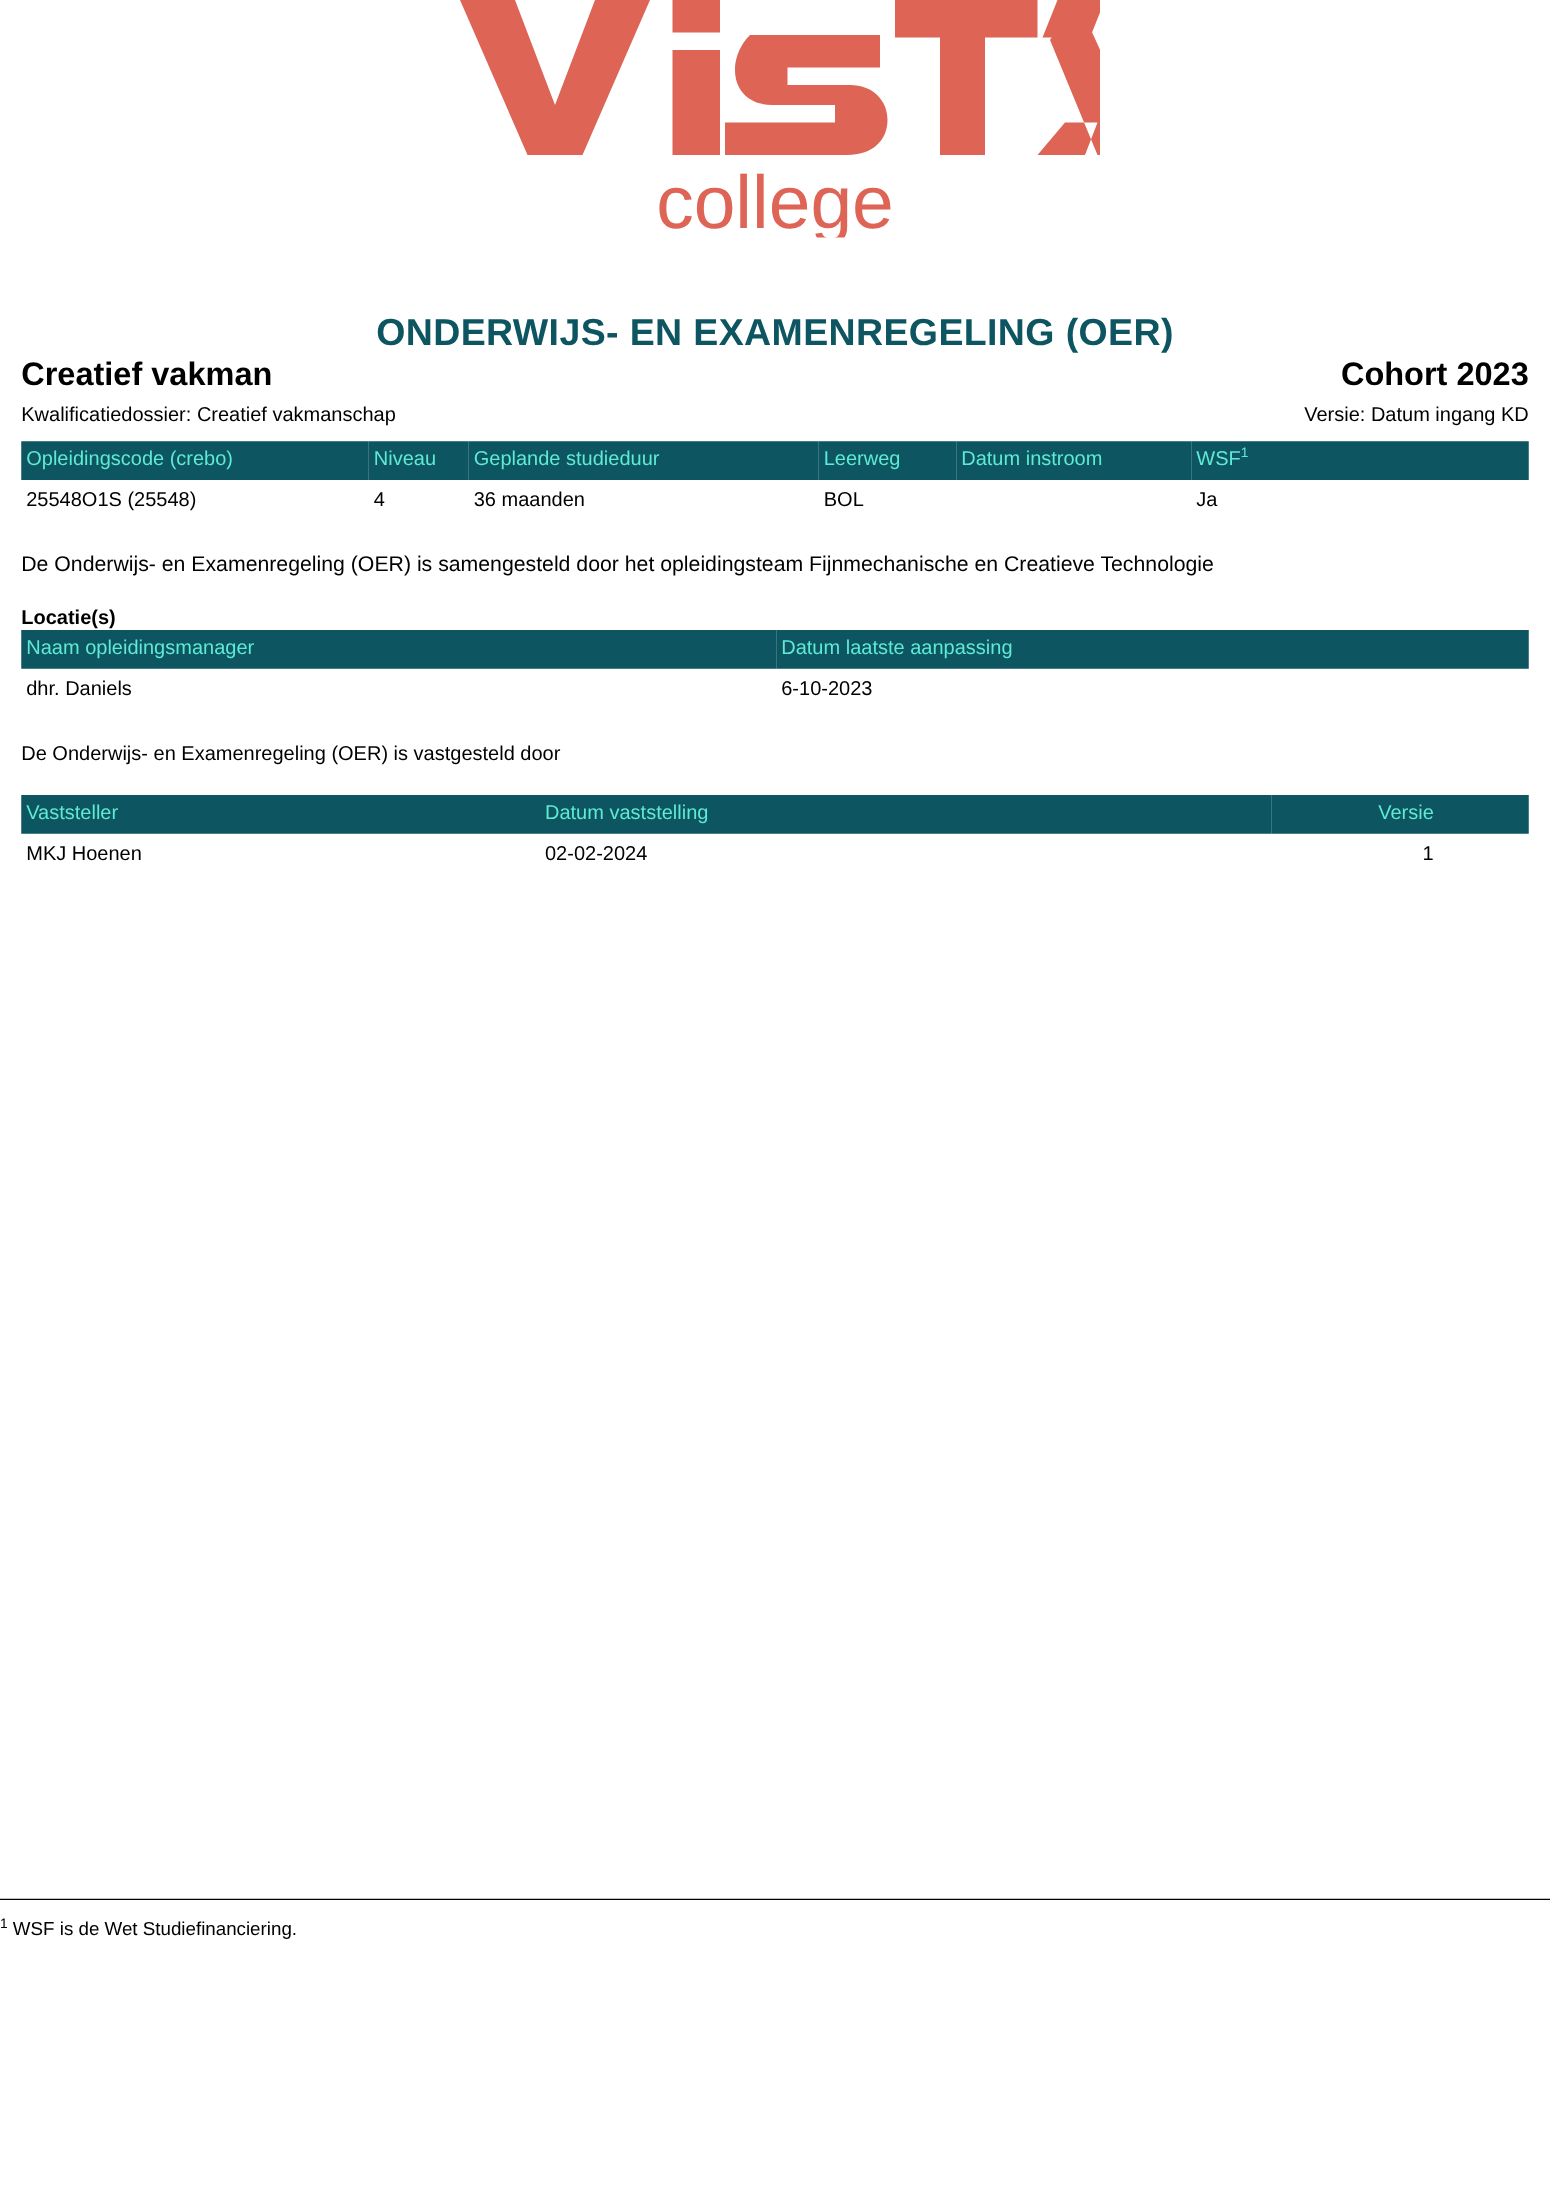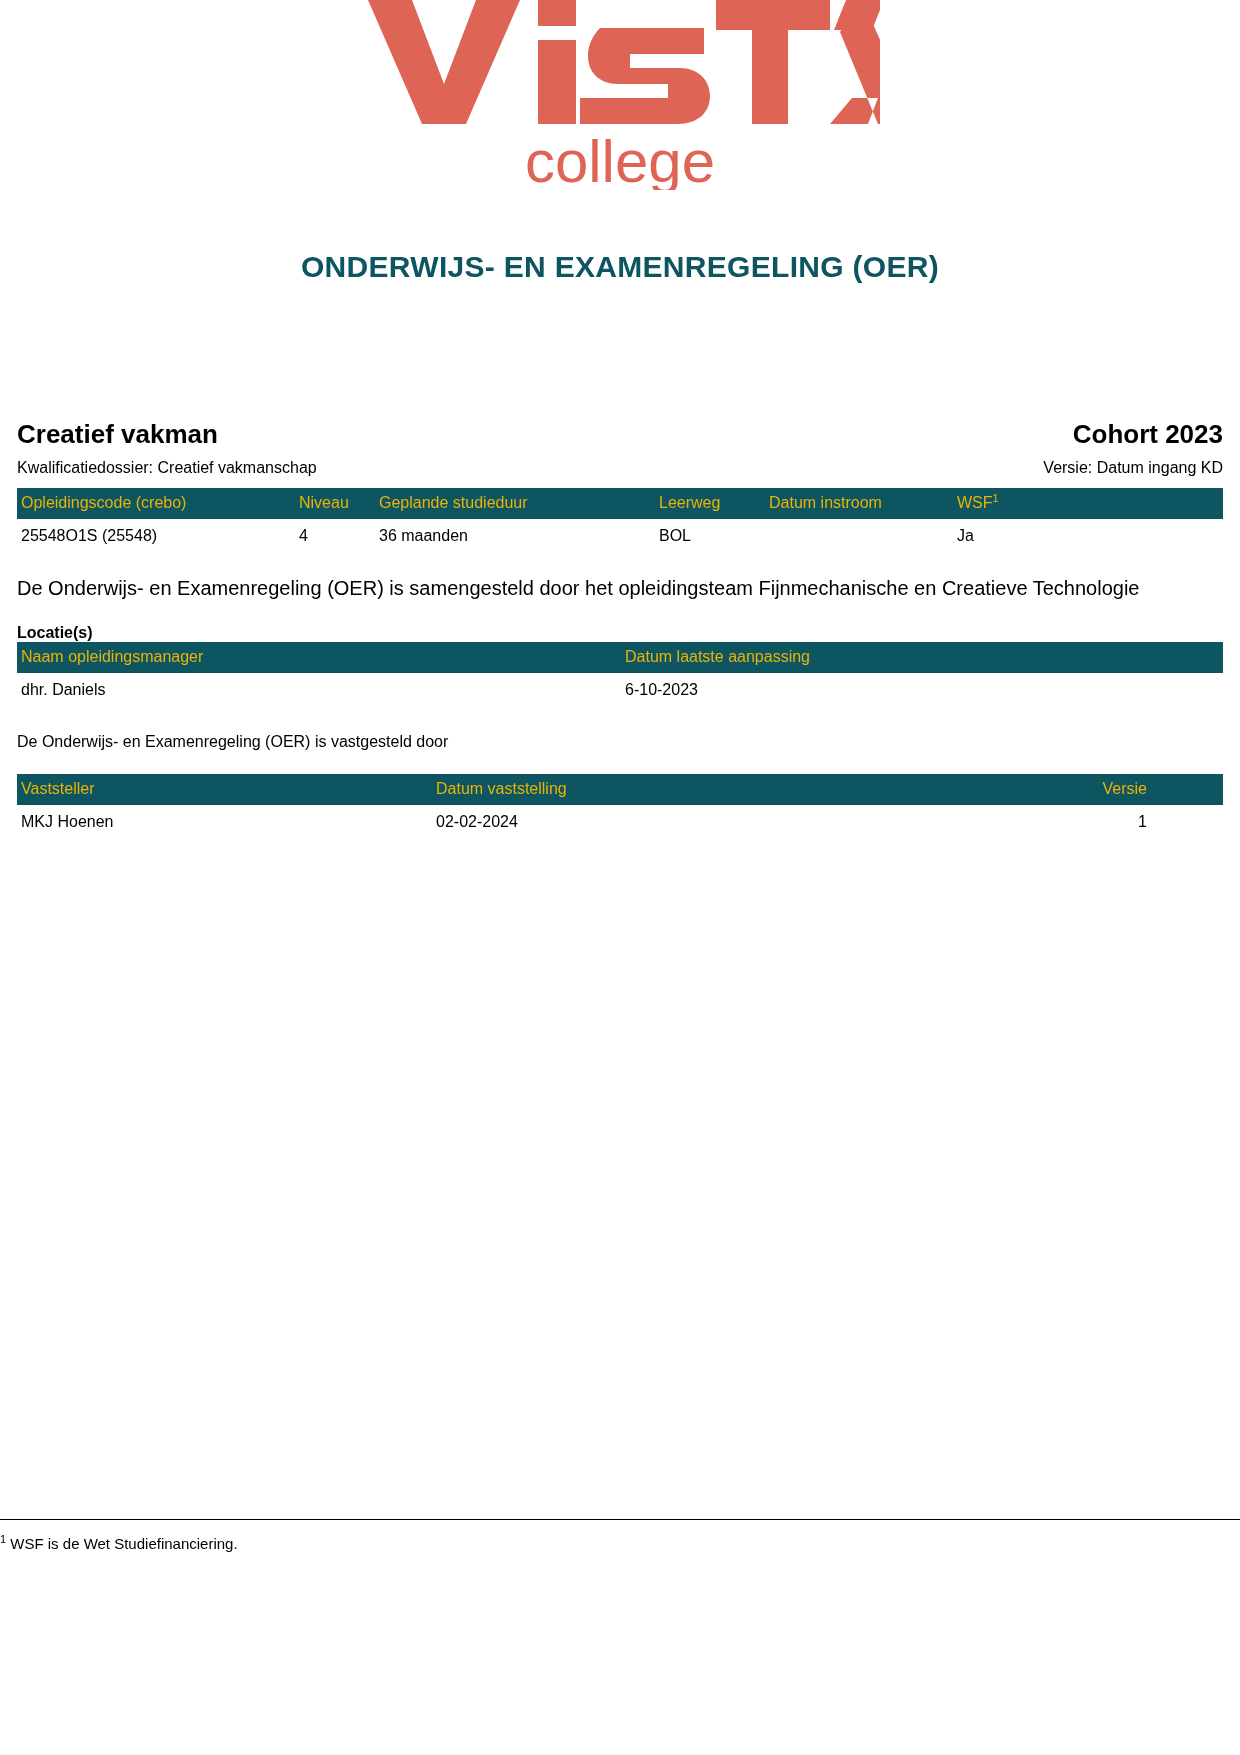--- a/index.html
+++ b/index.html
@@ -43,21 +43,20 @@
     font-weight: bold;
     letter-spacing: 0.3px;
     margin-top: 60px;
   }
 
   
   .headrow {
     display: flex;
     justify-content: space-between;
     align-items: flex-end;
-    margin-top: 135px;
   }
   .headrow .left-h {
     font-size: 26px;
     font-weight: bold;
   }
   .headrow .right-h {
     font-size: 26px;
     font-weight: bold;
   }
   .subrow {
@@ -70,21 +69,21 @@
 
   
   table.oer {
     width: 100%;
     border-collapse: collapse;
     font-size: 16px;
     table-layout: fixed;
   }
   table.oer thead th {
     background: #0d5560;
-    color: #eab308;
+    color: #5eead4;
     font-weight: normal;
     text-align: left;
     padding: 6px 4px 7px 4px;
     font-size: 16px;
   }
   table.oer tbody td {
     padding: 8px 4px 6px 4px;
     text-align: left;
     vertical-align: top;
     font-size: 16px;
@@ -107,21 +106,21 @@
   .t3 col.c3 { width: auto; }
   .t3 th.right, .t3 td.right { text-align: right; padding-right: 76px; }
 
   sup {
     font-size: 11px;
     vertical-align: super;
     line-height: 0;
   }
 
   .para {
-    font-size: 20px;
+    font-size: 17px;
     margin-top: 26px;
   }
   .loc-label {
     font-size: 16px;
     font-weight: bold;
     margin-top: 24px;
   }
   .loc-value {
     font-size: 16px;
     margin-top: 2px;

